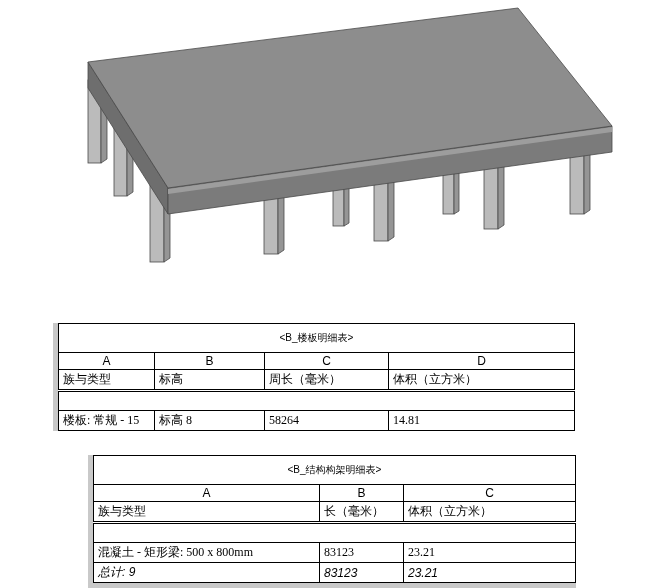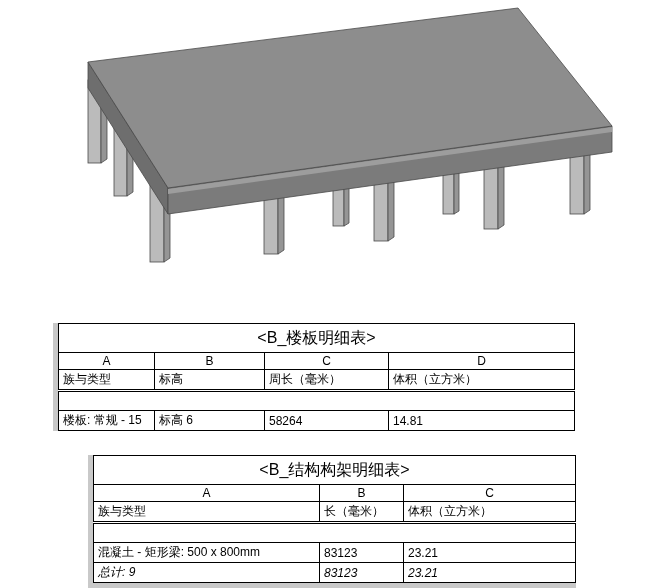--- a/index.html
+++ b/index.html
@@ -10,25 +10,25 @@
   
   .viewer { position:absolute; left:0; top:0; width:666px; height:320px; }
   #model rect, #model polygon { stroke:#4a4a4a; stroke-width:0.8; }
   #model .noline { stroke:none; }
 
   
   .tblwrap { position:absolute; background:#fff; border-left:5px solid #c9c9c9; }
   .tblwrap.bottom-gutter { border-bottom:6px solid #c9c9c9; }
   table.schedule { border-collapse:collapse; width:100%; table-layout:fixed; font-size:12px; }
   table.schedule td { border:1px solid #000; padding:1px 4px; white-space:nowrap; overflow:hidden; vertical-align:middle; }
-  tr.title-row td { text-align:center; font-size:16px; height:29px; }
+  tr.title-row td { text-align:center; font-size:10px; height:29px; }
   tr.letters-row td { text-align:center; height:16px; }
   tr.heads-row td { text-align:left; height:16px;margin-left:12px; }
   tr.blank-row td { height:20px; border-top:3px double #000; }
-  tr.data-row td { height:17px; }
+  tr.data-row td { height:17px;font-family:Liberation Serif, serif; }
   tr.total-row td { height:17px;font-style:italic; }
 </style>
 </head>
 <body>
 
 <div class="screen">
 
   <div class="viewer">
     <svg id="model" width="666" height="320" viewBox="0 0 666 320">
 
@@ -93,21 +93,21 @@
           <td>族与类型</td>
           <td>标高</td>
           <td>周长（毫米）</td>
           <td>体积（立方米）</td>
         </tr>
         <tr class="blank-row">
           <td colspan="4"></td>
         </tr>
         <tr class="data-row">
           <td>楼板: 常规 - 15</td>
-          <td>标高 6</td>
+          <td>标高 8</td>
           <td>58264</td>
           <td>14.81</td>
         </tr>
       </tbody>
     </table>
   </div>
 
   <div class="tblwrap bottom-gutter" style="left:88px; top:455px; width:488px;">
     <table class="schedule">
       <colgroup>

